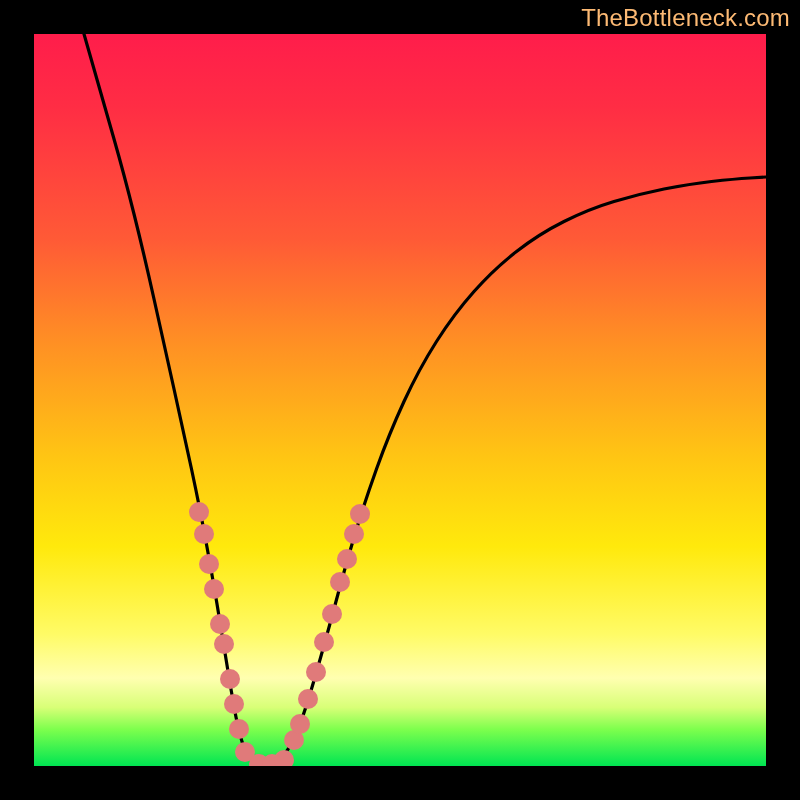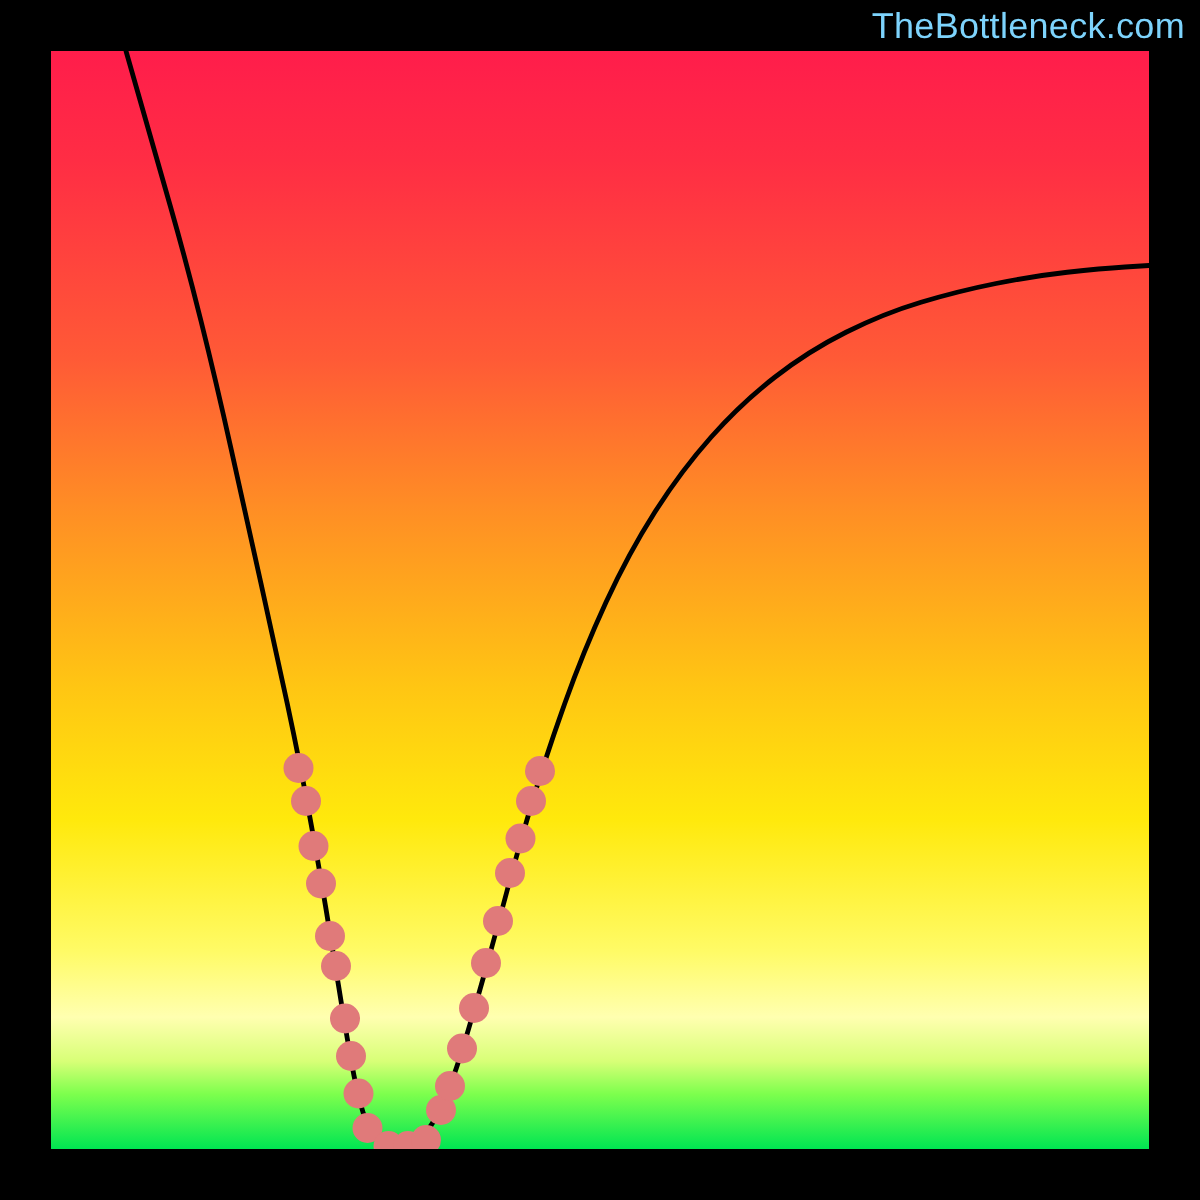--- a/index.html
+++ b/index.html
@@ -36,21 +36,21 @@
       #ffffb0 88%,
       #d8ff77 92%,
       #7dff4d 95%,
       #00e552 100%
     );
   }
   .watermark {
     position: absolute;
     top: 4px;
     right: 10px;
-    color: #7dd3fc;
+    color: #fdba74;
     font-size: 24px;
     font-weight: 500;
     letter-spacing: 0.2px;
     user-select: none;
   }
   svg.curve {
     position: absolute;
     left: 0;
     top: 0;
     width: 732px;

